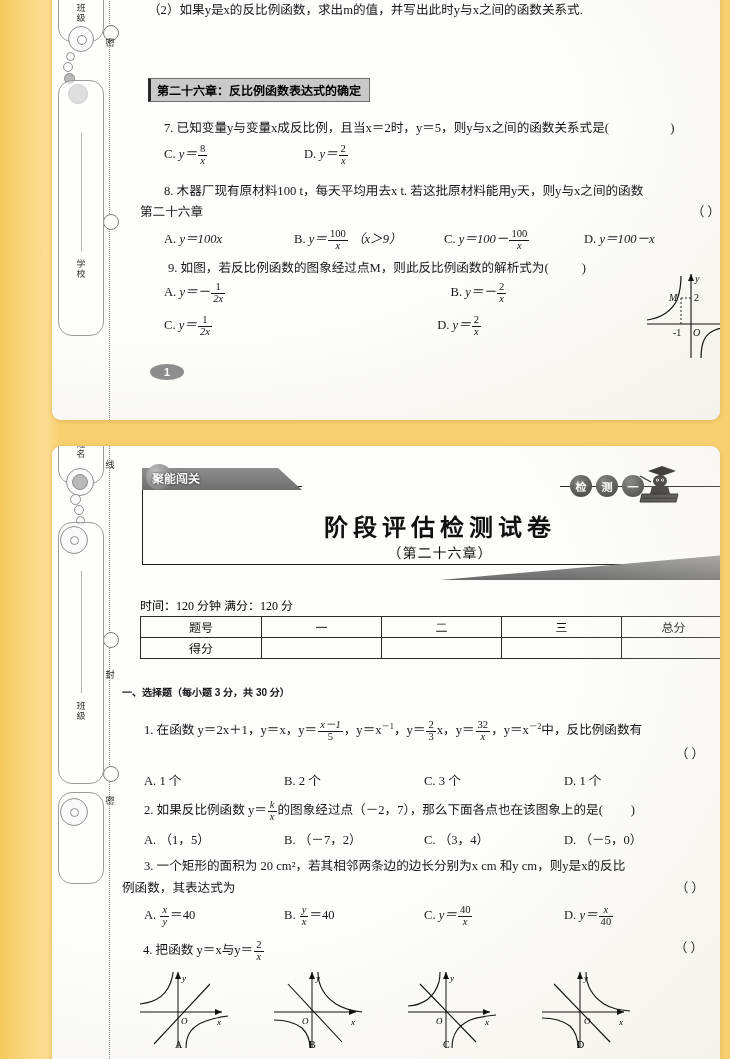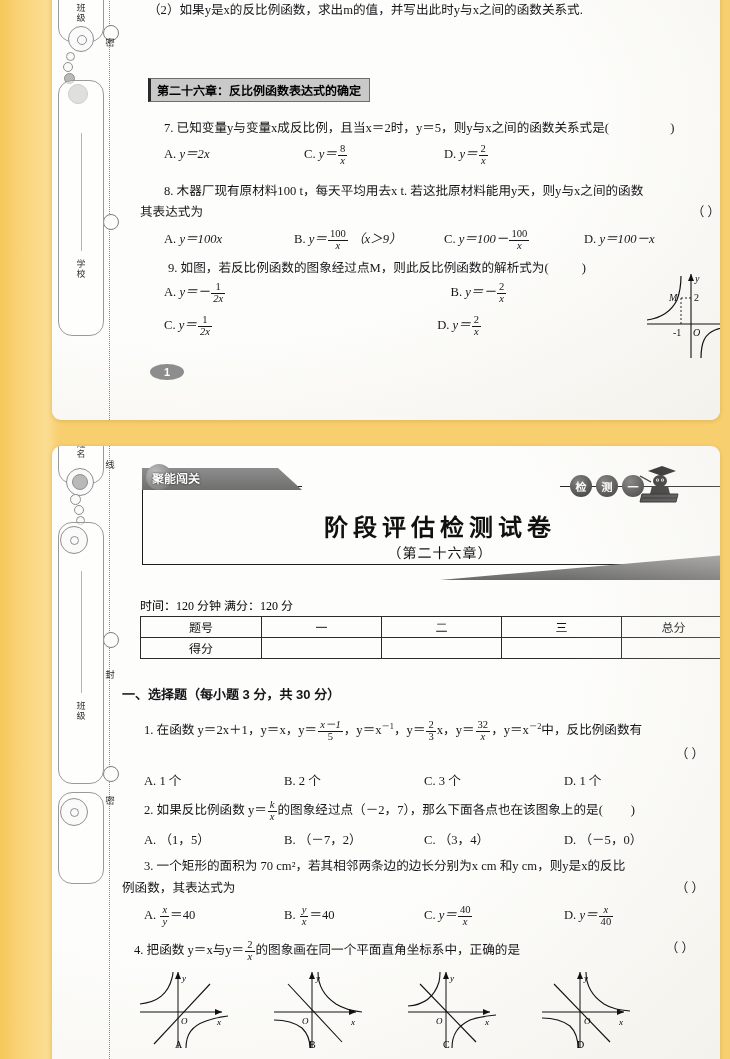--- a/index.html
+++ b/index.html
@@ -148,21 +148,21 @@
   .meta{position:absolute;left:88px;top:150px;font-size:12px;}
   table.score{
     position:absolute;left:88px;top:170px;width:586px;
     border-collapse:collapse;
   }
   table.score td{
     border:1px solid #2a2a2a;height:17px;text-align:center;
     font-size:12px;color:#111;
   }
   .sec-head{
-    position:absolute;left:80px;top:0;font-size:13px;font-weight:bold;
+    position:absolute;left:80px;top:0;font-size:10px;font-weight:bold;
     font-family:"Liberation Sans","DejaVu Sans",sans-serif;
   }
   svg{display:block;}
 </style>
 </head>
 <body>
 
 <div class="bg-gradient"></div>
 
 <div class="page" id="page-top">
@@ -198,39 +198,35 @@
       <span class="kp">第二十六章：反比例函数表达式的确定</span>
     </div>
 
     <div class="ln ind" style="position:absolute;top:130px;left:8px;">
       <span>7.</span>
       <span>已知变量y与变量x成反比例，且当x＝2时，y＝5，则y与x之间的函数关系式是(</span>
       <span style="display:inline-block;width:58px"></span><span>)</span>
     </div>
     <div style="position:absolute;top:153px;left:24px;width:530px;" class="opt-row">
       <span class="opt" style="width:140px">
-        <span>A.</span>
-        <i>y＝2x</i>
-      </span>
-      <span class="opt" style="width:140px">
         <span>C.</span>
         <i>y＝</i><span class="frac"><span class="num">8</span><span class="den"><i>x</i></span></span>
       </span>
       <span class="opt">
         <span>D.</span>
         <i>y＝</i><span class="frac"><span class="num">2</span><span class="den"><i>x</i></span></span>
       </span>
     </div>
 
     <div class="ln ind" style="position:absolute;top:193px;left:8px;">
       <span>8.</span>
       <span>木器厂现有原材料100 t，每天平均用去x t. 若这批原材料能用y天，则y与x之间的函数</span>
     </div>
     <div class="ln" style="position:absolute;top:214px;left:0px;width:580px;">
-      <span>其表达式为</span>
+      <span>第二十六章</span>
       <span style="float:right">（      ）</span>
     </div>
     <div style="position:absolute;top:238px;left:24px;width:560px;" class="opt-row">
       <span class="opt" style="width:130px">
         <span>A.</span>
         <i>y＝100x</i>
       </span>
       <span class="opt" style="width:150px">
         <span>B.</span>
         <i>y＝</i><span class="frac"><span class="num">100</span><span class="den"><i>x</i></span></span>
@@ -424,21 +420,21 @@
       <span class="opt" style="width:140px">
         <span>C.</span> <span>（3，4）</span>
       </span>
       <span class="opt">
         <span>D.</span> <span>（－5，0）</span>
       </span>
     </div>
 
     <div class="ln" style="position:absolute;top:412px;left:22px;">
       <span>3.</span>
-      <span>一个矩形的面积为 70 cm²，若其相邻两条边的边长分别为x cm 和y cm，则y是x的反比</span>
+      <span>一个矩形的面积为 20 cm²，若其相邻两条边的边长分别为x cm 和y cm，则y是x的反比</span>
     </div>
     <div class="ln" style="position:absolute;top:434px;left:0px;width:582px;">
       <span>例函数，其表达式为</span>
       <span style="float:right">（      ）</span>
     </div>
     <div style="position:absolute;top:458px;left:22px;width:540px;" class="opt-row">
       <span class="opt" style="width:140px">
         <span>A.</span>
         <span class="frac"><span class="num"><i>x</i></span><span class="den"><i>y</i></span></span><span>＝40</span>
       </span>
@@ -449,23 +445,23 @@
       <span class="opt" style="width:140px">
         <span>C.</span>
         <i>y＝</i><span class="frac"><span class="num">40</span><span class="den"><i>x</i></span></span>
       </span>
       <span class="opt">
         <span>D.</span>
         <i>y＝</i><span class="frac"><span class="num"><i>x</i></span><span class="den">40</span></span>
       </span>
     </div>
 
-    <div class="ln" style="position:absolute;top:494px;left:12px;width:560px;">
+    <div class="ln" style="position:absolute;top:494px;left:21px;width:560px;">
       <span>4.</span>
-      <span>把函数 y＝x与y＝</span><span class="frac"><span class="num">2</span><span class="den"><i>x</i></span></span><span>的图象画在同一个平面直角坐标系中，正确的是</span>
+      <span>把函数 y＝x与y＝</span><span class="frac"><span class="num">2</span><span class="den"><i>x</i></span></span>
       <span style="float:right">（      ）</span>
     </div>
 
     <div style="position:absolute;top:522px;left:16px;display:flex;gap:42px;">
       <div>
         <svg width="92" height="82" viewBox="0 0 92 82">
           <line x1="2" y1="44" x2="84" y2="44" stroke="#111" stroke-width="1"></line>
           <polygon points="84,44 77,41 77,47" fill="#111"></polygon>
           <line x1="40" y1="80" x2="40" y2="4" stroke="#111" stroke-width="1"></line>
           <polygon points="40,4 37,11 43,11" fill="#111"></polygon>

